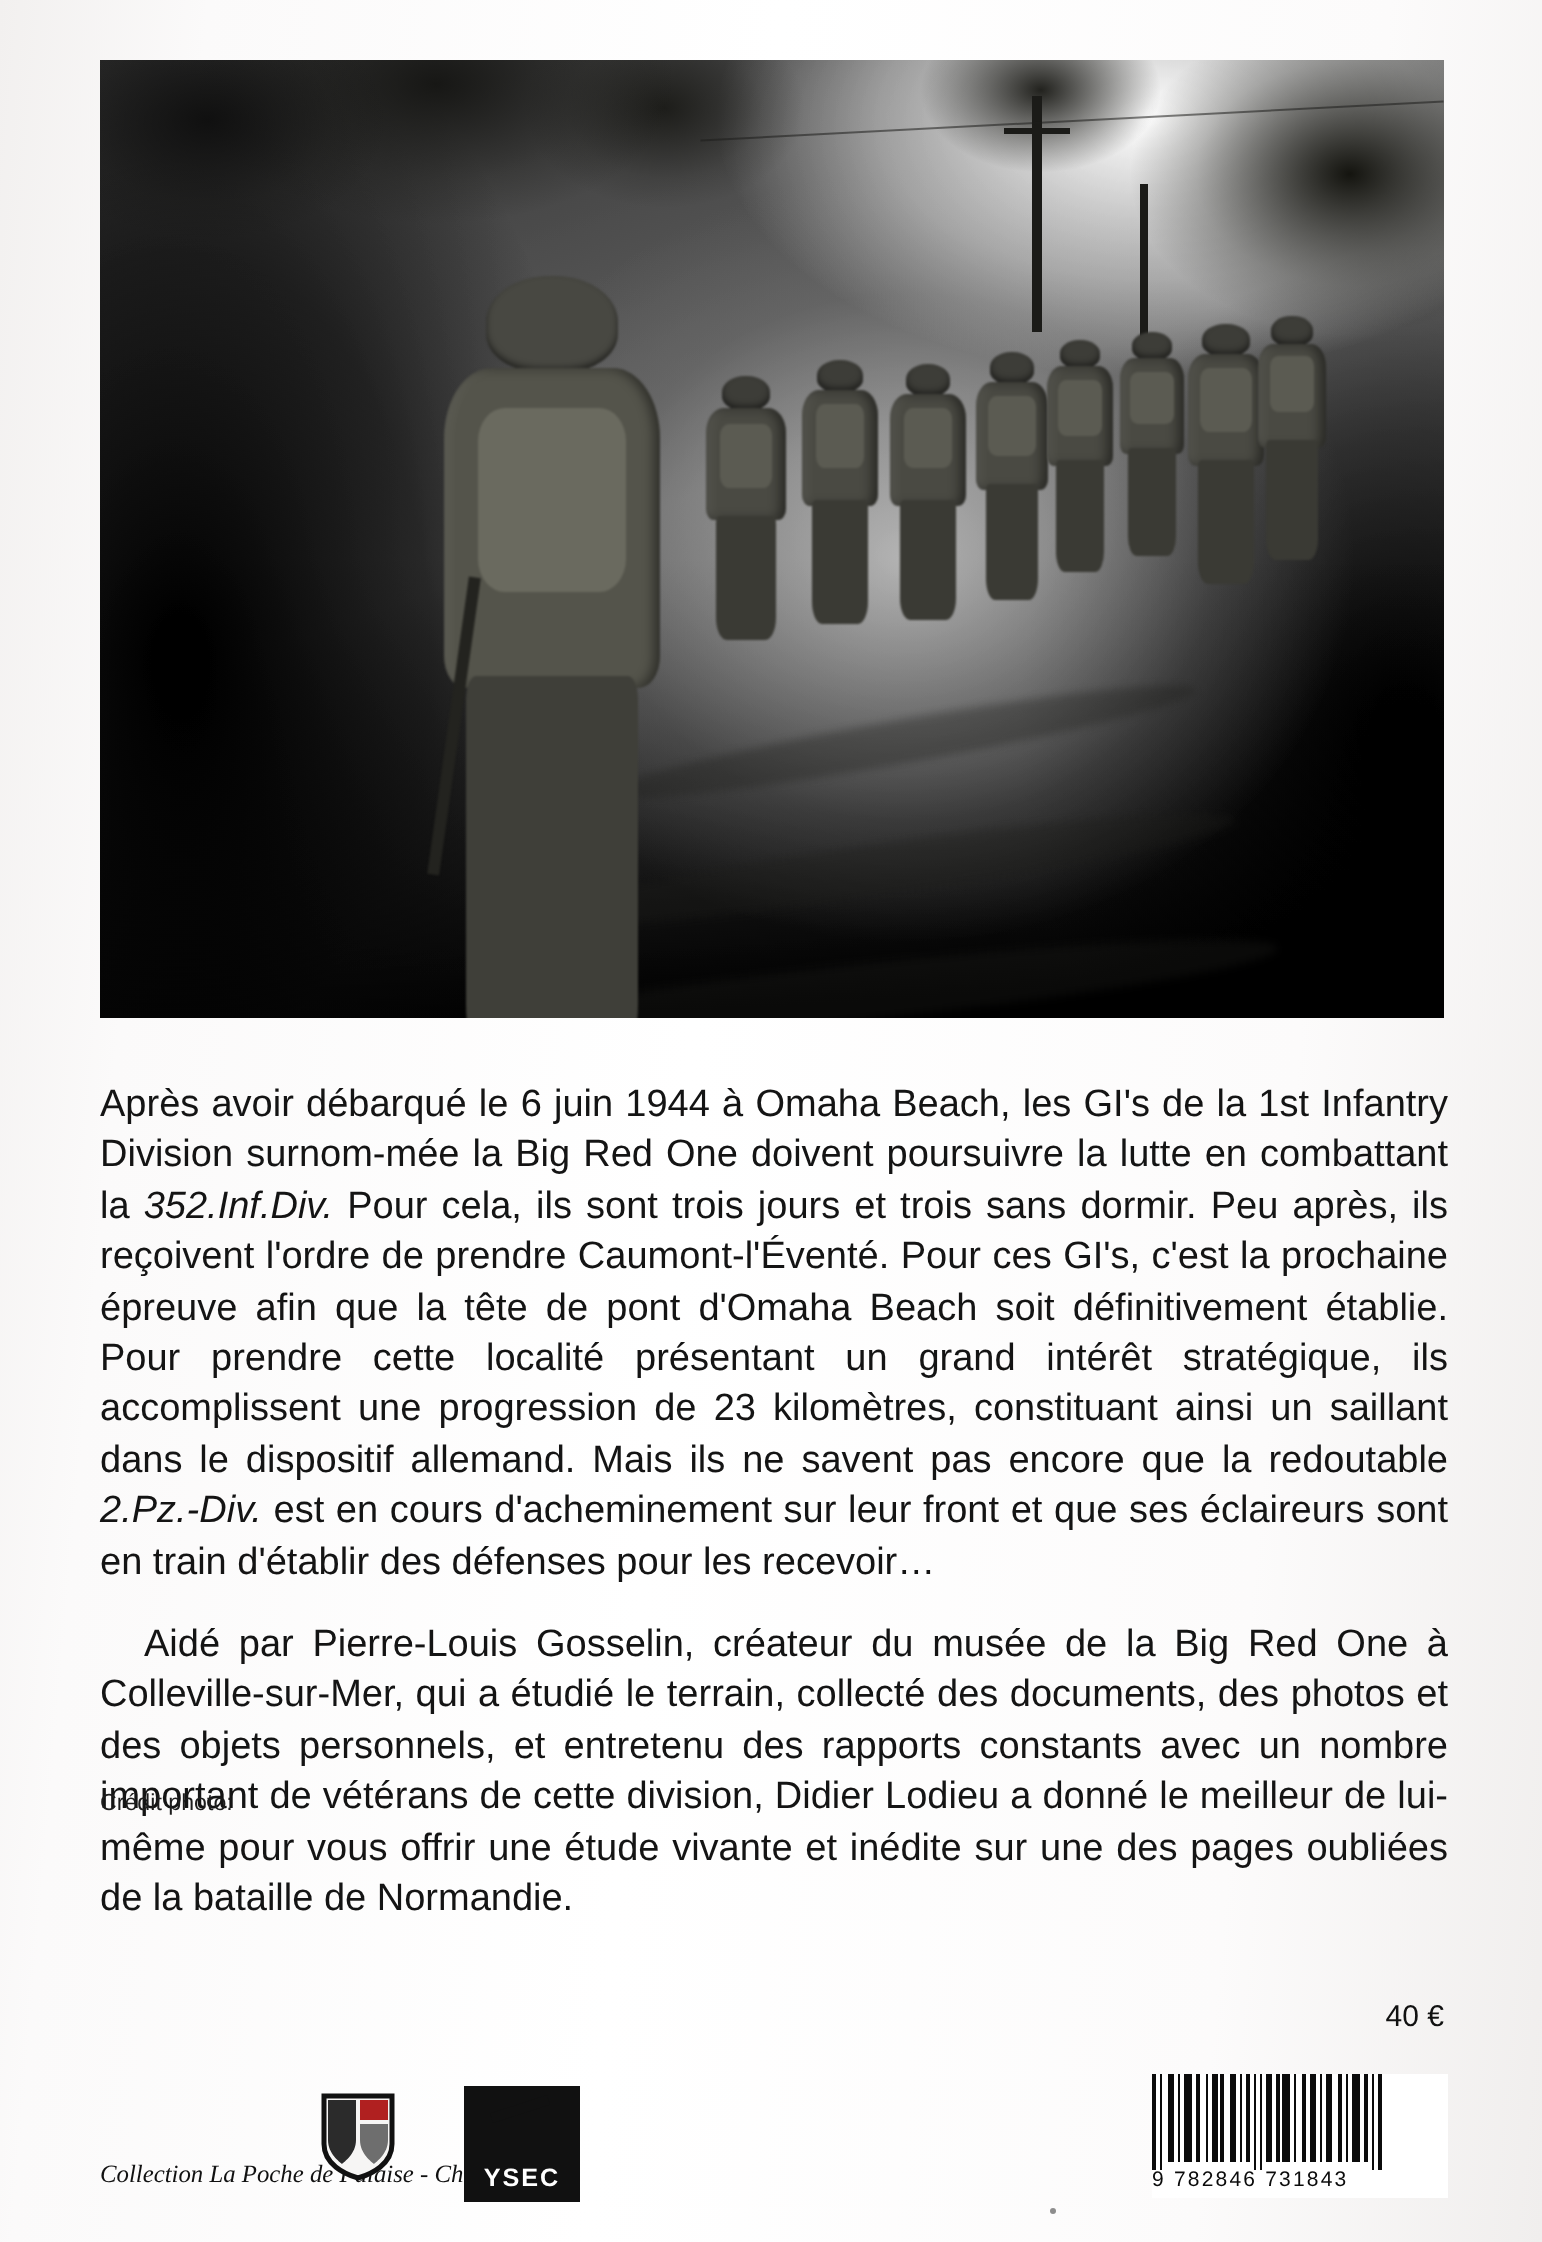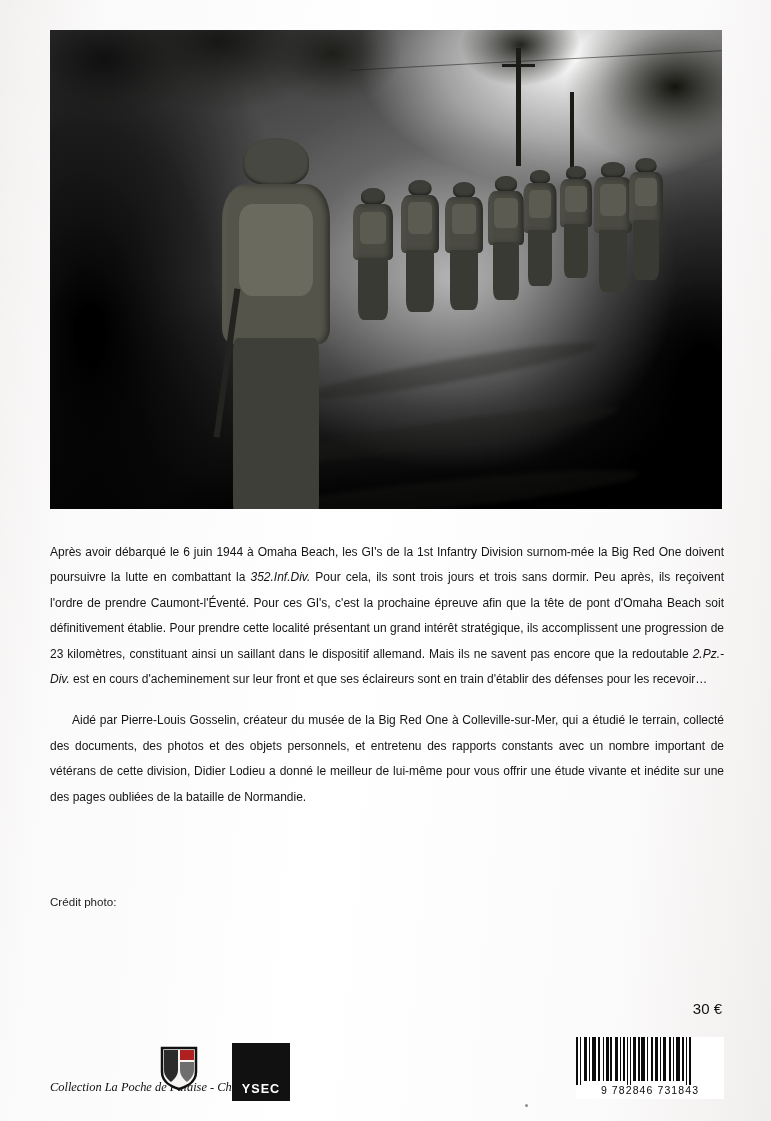--- a/index.html
+++ b/index.html
@@ -122,21 +122,21 @@
     position: absolute; left: 14px; top: 150px; width: 6px; height: 150px;
     background: #23231f; transform: rotate(8deg);
   }
   .grp { position: absolute; }
   
   .body-copy {
     position: absolute;
     left: 50px;
     top: 540px;
     width: 674px;
-    font-size: 12px;
+    font-size: 19px;
     line-height: 25.4px;
     color: #141414;
     text-align: justify;
   }
   .body-copy p { margin: 0 0 0 0; }
   .body-copy p + p { margin-top: 16px; text-indent: 22px; }
   .body-copy .indent1 { text-indent: 0; }
   em { font-style: italic; }
   .credit {
     position: absolute;
@@ -169,21 +169,20 @@
   }
   .bars i { display: block; height: 44px; background: #0b0b0b; }
   .bars i.t { height: 48px; }
   .bc-num {
     position: absolute;
     left: 0; top: 47px; width: 148px;
     font-family: "Liberation Sans", sans-serif;
     font-size: 10.5px;
     letter-spacing: 1.1px;
     color: #0b0b0b;
-    text-align: center;
   }
   
   .logo-collection {
     position: absolute;
     left: 50px;
     top: 1080px;
     font-family: "Liberation Serif", serif;
     font-style: italic;
     font-size: 12.4px;
     color: #111;
@@ -309,21 +308,21 @@
 
   <div class="body-copy">
     <p class="indent1"><span>Après avoir débarqué le 6 juin 1944 à Omaha Beach, les GI's de la 1st Infantry Division surnom-mée la Big Red One doivent poursuivre la lutte en combattant la </span><em>352.Inf.Div.</em><span> Pour cela, ils sont trois jours et trois sans dormir. Peu après, ils reçoivent l'ordre de prendre Caumont-l'Éventé. Pour ces GI's, c'est la prochaine épreuve afin que la tête de pont d'Omaha Beach soit définitivement établie. Pour prendre cette localité présentant un grand intérêt stratégique, ils accomplissent une progression de 23 kilomètres, constituant ainsi un saillant dans le dispositif allemand. Mais ils ne savent pas encore que la redoutable </span><em>2.Pz.-Div.</em><span> est en cours d'acheminement sur leur front et que ses éclaireurs sont en train d'établir des défenses pour les recevoir…</span></p>
     <p>Aidé par Pierre-Louis Gosselin, créateur du musée de la Big Red One à Colleville-sur-Mer, qui a étudié le terrain, collecté des documents, des photos et des objets personnels, et entretenu des rapports constants avec un nombre important de vétérans de cette division, Didier Lodieu a donné le meilleur de lui-même pour vous offrir une étude vivante et inédite sur une des pages oubliées de la bataille de Normandie.</p>
   </div>
 
   <div class="credit">
     <div>Crédit photo:</div>
   </div>
 
-  <div class="price">30 €</div>
+  <div class="price">40 €</div>
 
   <div class="barcode-box">
     <div class="bars">
       <i class="t" style="width:2px"></i>
         <i style="width:2px;background:transparent"></i>
         <i class="t" style="width:1px"></i>
       <i style="width:3px;background:transparent"></i>
         <i style="width:3px"></i>
         <i style="width:2px;background:transparent"></i>
       <i style="width:1px"></i>

